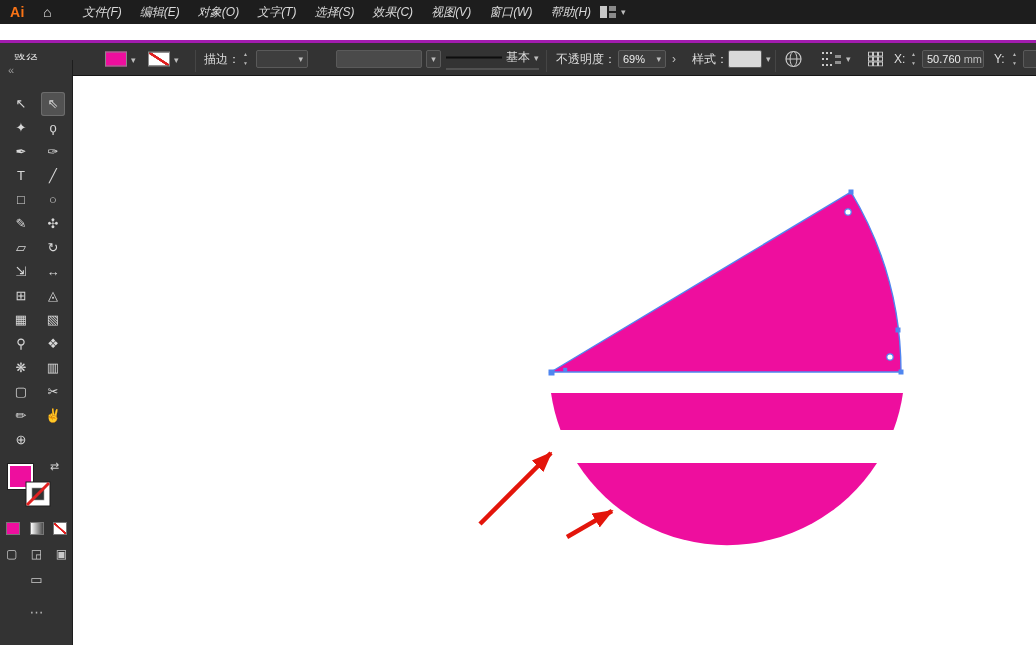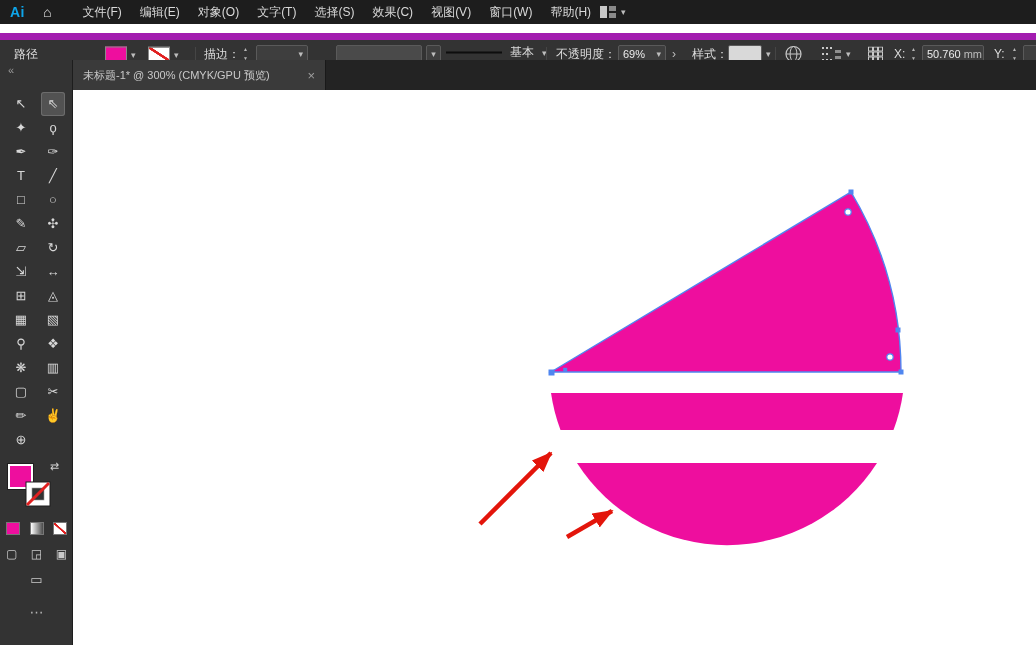--- a/index.html
+++ b/index.html
@@ -4,38 +4,38 @@
 <style>
   * { margin:0; padding:0; box-sizing:border-box; }
   body { background:#111; font-family:"Liberation Sans", sans-serif; }
   .app { position:relative; width:1036px; height:645px; overflow:hidden; background:#fff; }
 
   
   .menubar { position:absolute; left:0; top:0; width:100%; height:24px; background:#1d1d1d;
              display:flex; align-items:center; color:#d9d9d9; font-size:12px; }
   .logo { font-weight:bold; font-size:14px; margin-left:10px; letter-spacing:0.5px; }
   .home { margin-left:18px; font-size:14px; color:#e4e4e4; }
-  .menu-items { display:flex; margin-left:22px; }
+  .menu-items { display:flex; margin-left:22px;font-style:italic; }
   .menu-item { padding:0 9px; line-height:24px; cursor:default; white-space:nowrap; }
   .workspace { position:absolute; left:600px; top:0; height:24px; display:flex; align-items:center; gap:5px; }
   .chev { font-size:9px; color:#bdbdbd; }
 
   
-  .controlbar { position:absolute; left:0; top:33px; width:100%; height:36px; background:#333333;
-                border-top:7px solid #a21caf; border-bottom:1px solid #161616; color:#dddddd; font-size:12px; }
+  .controlbar { position:absolute; left:0; top:40px; width:100%; height:36px; background:#333333;
+                border-top:3px solid #a21caf; border-bottom:1px solid #161616; color:#dddddd; font-size:12px; }
   .cb { position:absolute; top:50%; transform:translateY(-50%); display:flex; align-items:center; gap:4px; white-space:nowrap; }
   .field { background:#3e3e3e; border:1px solid #5a5a5a; border-radius:2px; height:18px; font-size:11px;
            color:#ececec; display:flex; align-items:center; padding:0 4px; }
   .swatch { width:22px; height:15px; border:1px solid #8a8a8a; position:relative; }
   .none-diag { background:linear-gradient(to top right, #ffffff 43%, #e02020 45%, #e02020 55%, #ffffff 57%); }
   .spin { display:flex; flex-direction:column; justify-content:center; }
   .spin span { font-size:5px; line-height:5px; color:#b5b5b5; }
   .vsep { position:absolute; top:7px; width:1px; height:22px; background:#454545; }
   .lineprev { width:56px; height:2px; background:#0d0d0d; }
-  .basicdrop { display:flex; align-items:center; gap:8px; border-bottom:1px solid #6f6f6f; padding-bottom:3px; }
+  .basicdrop { display:flex; align-items:center; border-bottom:1px solid #6f6f6f; padding-bottom:3px; }
 
   
   .toolpanel { position:absolute; left:0; top:60px; width:73px; bottom:0; background:#333333; border-right:1px solid #1d1d1d; }
   .panel-collapse { position:absolute; top:4px; left:8px; color:#9a9a9a; font-size:11px; }
   .tools-grid { position:absolute; top:32px; left:9px; display:grid; grid-template-columns:24px 24px; column-gap:8px; row-gap:0px; }
   .tool-cell { width:24px; height:24px; line-height:24px; text-align:center; font-size:13px; color:#d8d8d8; border-radius:3px; cursor:default; }
   .tool-cell.active { background:#525252; box-shadow: inset 0 0 0 1px #6c6c6c; }
   .swatch-fill-big { position:absolute; left:8px; top:404px; width:25px; height:25px; border:2px solid #ffffff; box-shadow:0 0 0 1px #1f1f1f; }
   .swap-icon { position:absolute; left:50px; top:400px; font-size:11px; color:#cfcfcf; }
   .mini-row { position:absolute; left:6px; top:462px; width:61px; display:flex; justify-content:space-between; }
@@ -53,21 +53,21 @@
   .tab-close { color:#9e9e9e; font-size:13px; margin-left:auto; }
   .canvas { position:absolute; left:73px; top:90px; right:0; bottom:0; background:#ffffff; }
   .artwork { position:absolute; left:0; top:0; width:963px; height:555px; }
 </style>
 </head>
 <body>
 
 <div class="app">
 
   <div class="menubar">
-    <span class="logo" style="color: #0ea5e9;">Ai</span>
+    <span class="logo" style="color: #f97316;">Ai</span>
     <span class="home">⌂</span>
     <div class="menu-items" id="menu-items">
         <div class="menu-item">文件(F)</div>
         <div class="menu-item">编辑(E)</div>
         <div class="menu-item">对象(O)</div>
         <div class="menu-item">文字(T)</div>
         <div class="menu-item">选择(S)</div>
         <div class="menu-item">效果(C)</div>
         <div class="menu-item">视图(V)</div>
         <div class="menu-item">窗口(W)</div>
@@ -251,26 +251,20 @@
     <div class="drawmode-row">
       <span>▢</span>
       <span>◲</span>
       <span>▣</span>
     </div>
 
     <div class="screenmode">▭</div>
     <div class="more-dots">⋯</div>
   </div>
 
-  <div class="tabbar">
-    <div class="tab">
-      <span>未标题-1* @ 300% (CMYK/GPU 预览)</span>
-      <span class="tab-close">×</span>
-    </div>
-  </div>
 
   <div class="canvas">
     <svg class="artwork" viewBox="73 90 963 555">
       <defs>
         <marker id="ah" markerWidth="4.6" markerHeight="3.6" refX="4.2" refY="1.8" orient="auto">
           <path d="M0,0 L4.6,1.8 L0,3.6 Z" fill="#e3150b"></path>
         </marker>
       </defs>
 
       <path d="M551,393 L903,393 A178,178 0 0 1 893.5,430 L560.5,430 A178,178 0 0 1 551,393 Z" fill="#ee0e9e"></path>

